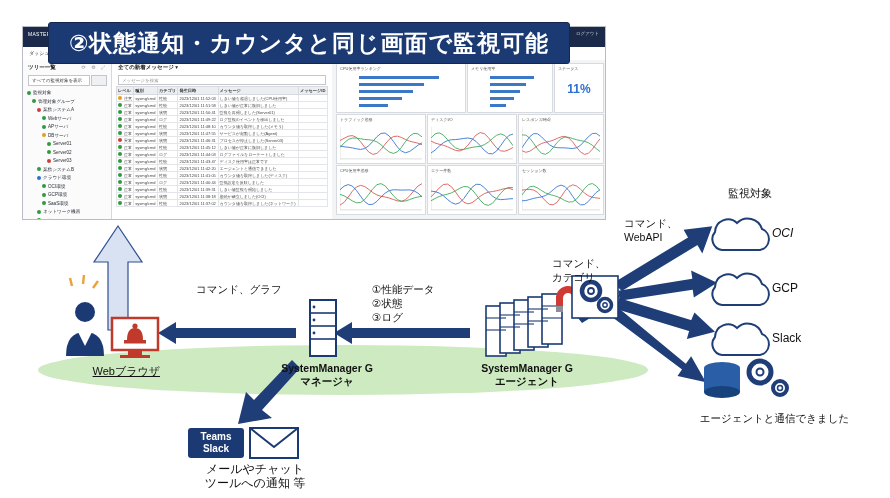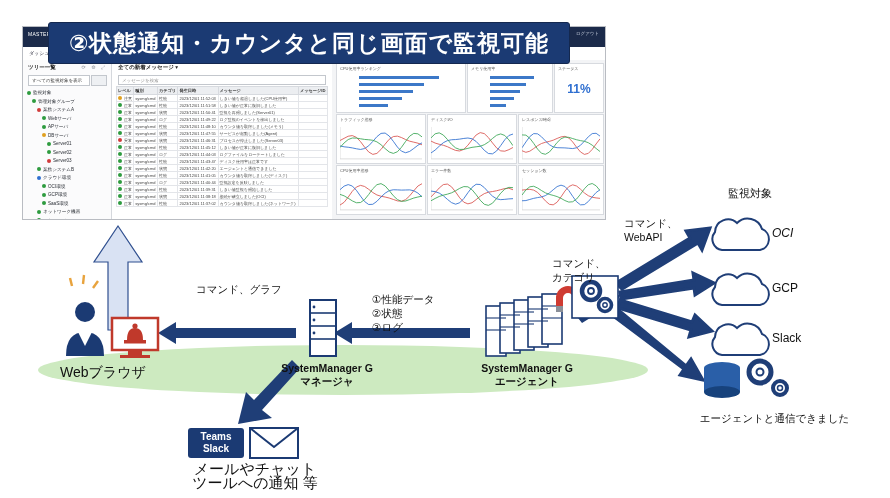--- a/index.html
+++ b/index.html
@@ -94,32 +94,32 @@
   #banner .txt{
     color:#ffffff;font-size:23px;font-weight:bold;letter-spacing:1px;
     font-family:"Liberation Sans","DejaVu Sans",sans-serif;
   }
 
   
   #ellipse{
     left:38px;top:345px;width:610px;height:50px;
     background:#cdeac0;border-radius:50%;
   }
-  .plabel{font-size:14px;text-align:left;}
+  .plabel{font-size:11px;text-align:right;text-decoration:underline;}
   #mgr-label{left:262px;top:362px;width:130px;text-align:center;font-size:10.5px;font-weight:bold;line-height:13px;}
   #agent-label{left:452px;top:362px;width:150px;text-align:center;font-size:10.5px;font-weight:bold;line-height:13px;}
 
   
   .note{font-size:10.5px;line-height:14px;}
   .cloudlabel{position:absolute;font-size:12px;}
 
   
   #teams{left:188px;top:428px;width:56px;height:30px;background:#1b3a73;border-radius:3px;
          color:#fff;font-size:10px;font-weight:bold;text-align:center;line-height:12px;padding-top:3px;box-sizing:border-box;}
-  #mail-label{left:170px;top:462px;width:170px;text-align:center;font-size:15px;line-height:14px;}
+  #mail-label{left:170px;top:462px;width:170px;text-align:center;font-size:12px;line-height:14px;}
 
   #db-label{left:662px;top:412px;width:225px;text-align:center;font-size:10.5px;}
   #mon-title{left:690px;top:186px;width:120px;text-align:center;font-size:11px;}
 
   .svgfull{position:absolute;left:0;top:0;width:890px;height:498px;pointer-events:none;}
 </style>
 </head>
 <body>
 
 <div class="abs" id="screenshot">
@@ -519,21 +519,21 @@
 
 <div class="abs" id="agent-label">
   <div>SystemManager G</div>
   <div>エージェント</div>
 </div>
 
 <div class="abs note" style="left:196px;top:282px;width:130px;">
   <div>コマンド、グラフ</div>
 </div>
 
-<div class="abs note" style="left:372px;top:282px;width:120px;margin-top:10px;">
+<div class="abs note" style="left:372px;top:282px;width:120px;">
   <div>①性能データ</div>
   <div>②状態</div>
   <div>③ログ</div>
 </div>
 
 <div class="abs note" style="left:552px;top:256px;width:90px;">
   <div>コマンド、</div>
   <div>カテゴリ</div>
 </div>
 

